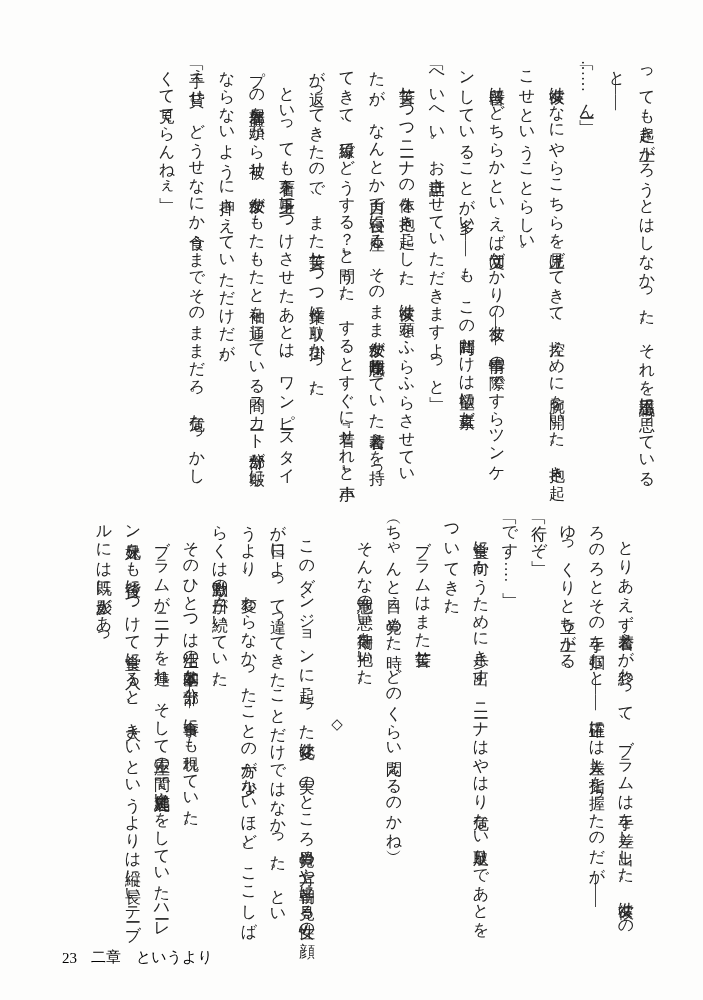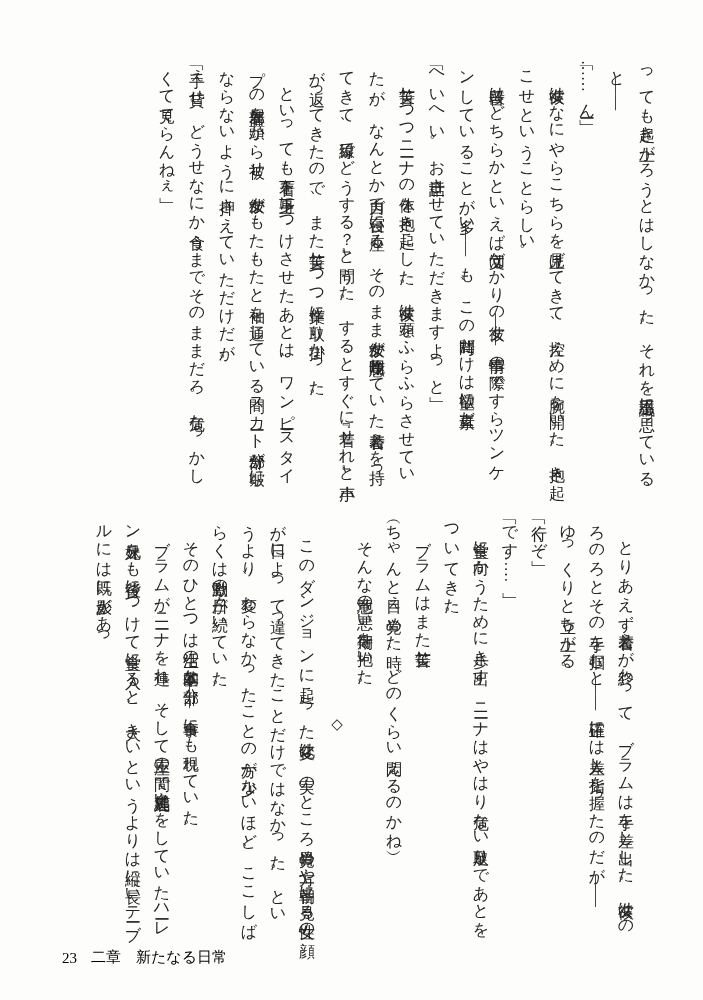--- a/index.html
+++ b/index.html
@@ -80,16 +80,16 @@
       <p class="monologue">（ちゃんと目ぇ覚めた時、どのくらい悶えるのかね）</p>
       <p class="paragraph">そんな意地の悪い期待を抱いた。</p>
       <p class="divider">◇</p>
       <p class="paragraph">このダンジョンに起こった変化は、実のところ目覚め方や朝一番に見る女性の顔が日によって違ってきたことだけではなかった。というより、変わらなかったことの方が少ないほど、ここしばらくは激動の日々が続いていた。</p>
       <p class="paragraph">そのひとつは生活の基本的な部分――食事にも現れていた。</p>
       <p class="paragraph">ブラムがニーナを連れ、そして王座の間で延々馬鹿笑いをしていたハーレン兄妹をも背後につけて食堂に入ると、大きいというよりは縦に長いテーブルには既に人影があっ</p>
     </section>
 
   <footer class="footer">
     <span>23</span>
-    <span>二章　新たなる日常</span>
+    <span>二章　というより</span>
   </footer>
 
 </div>
 
 </body></html>

